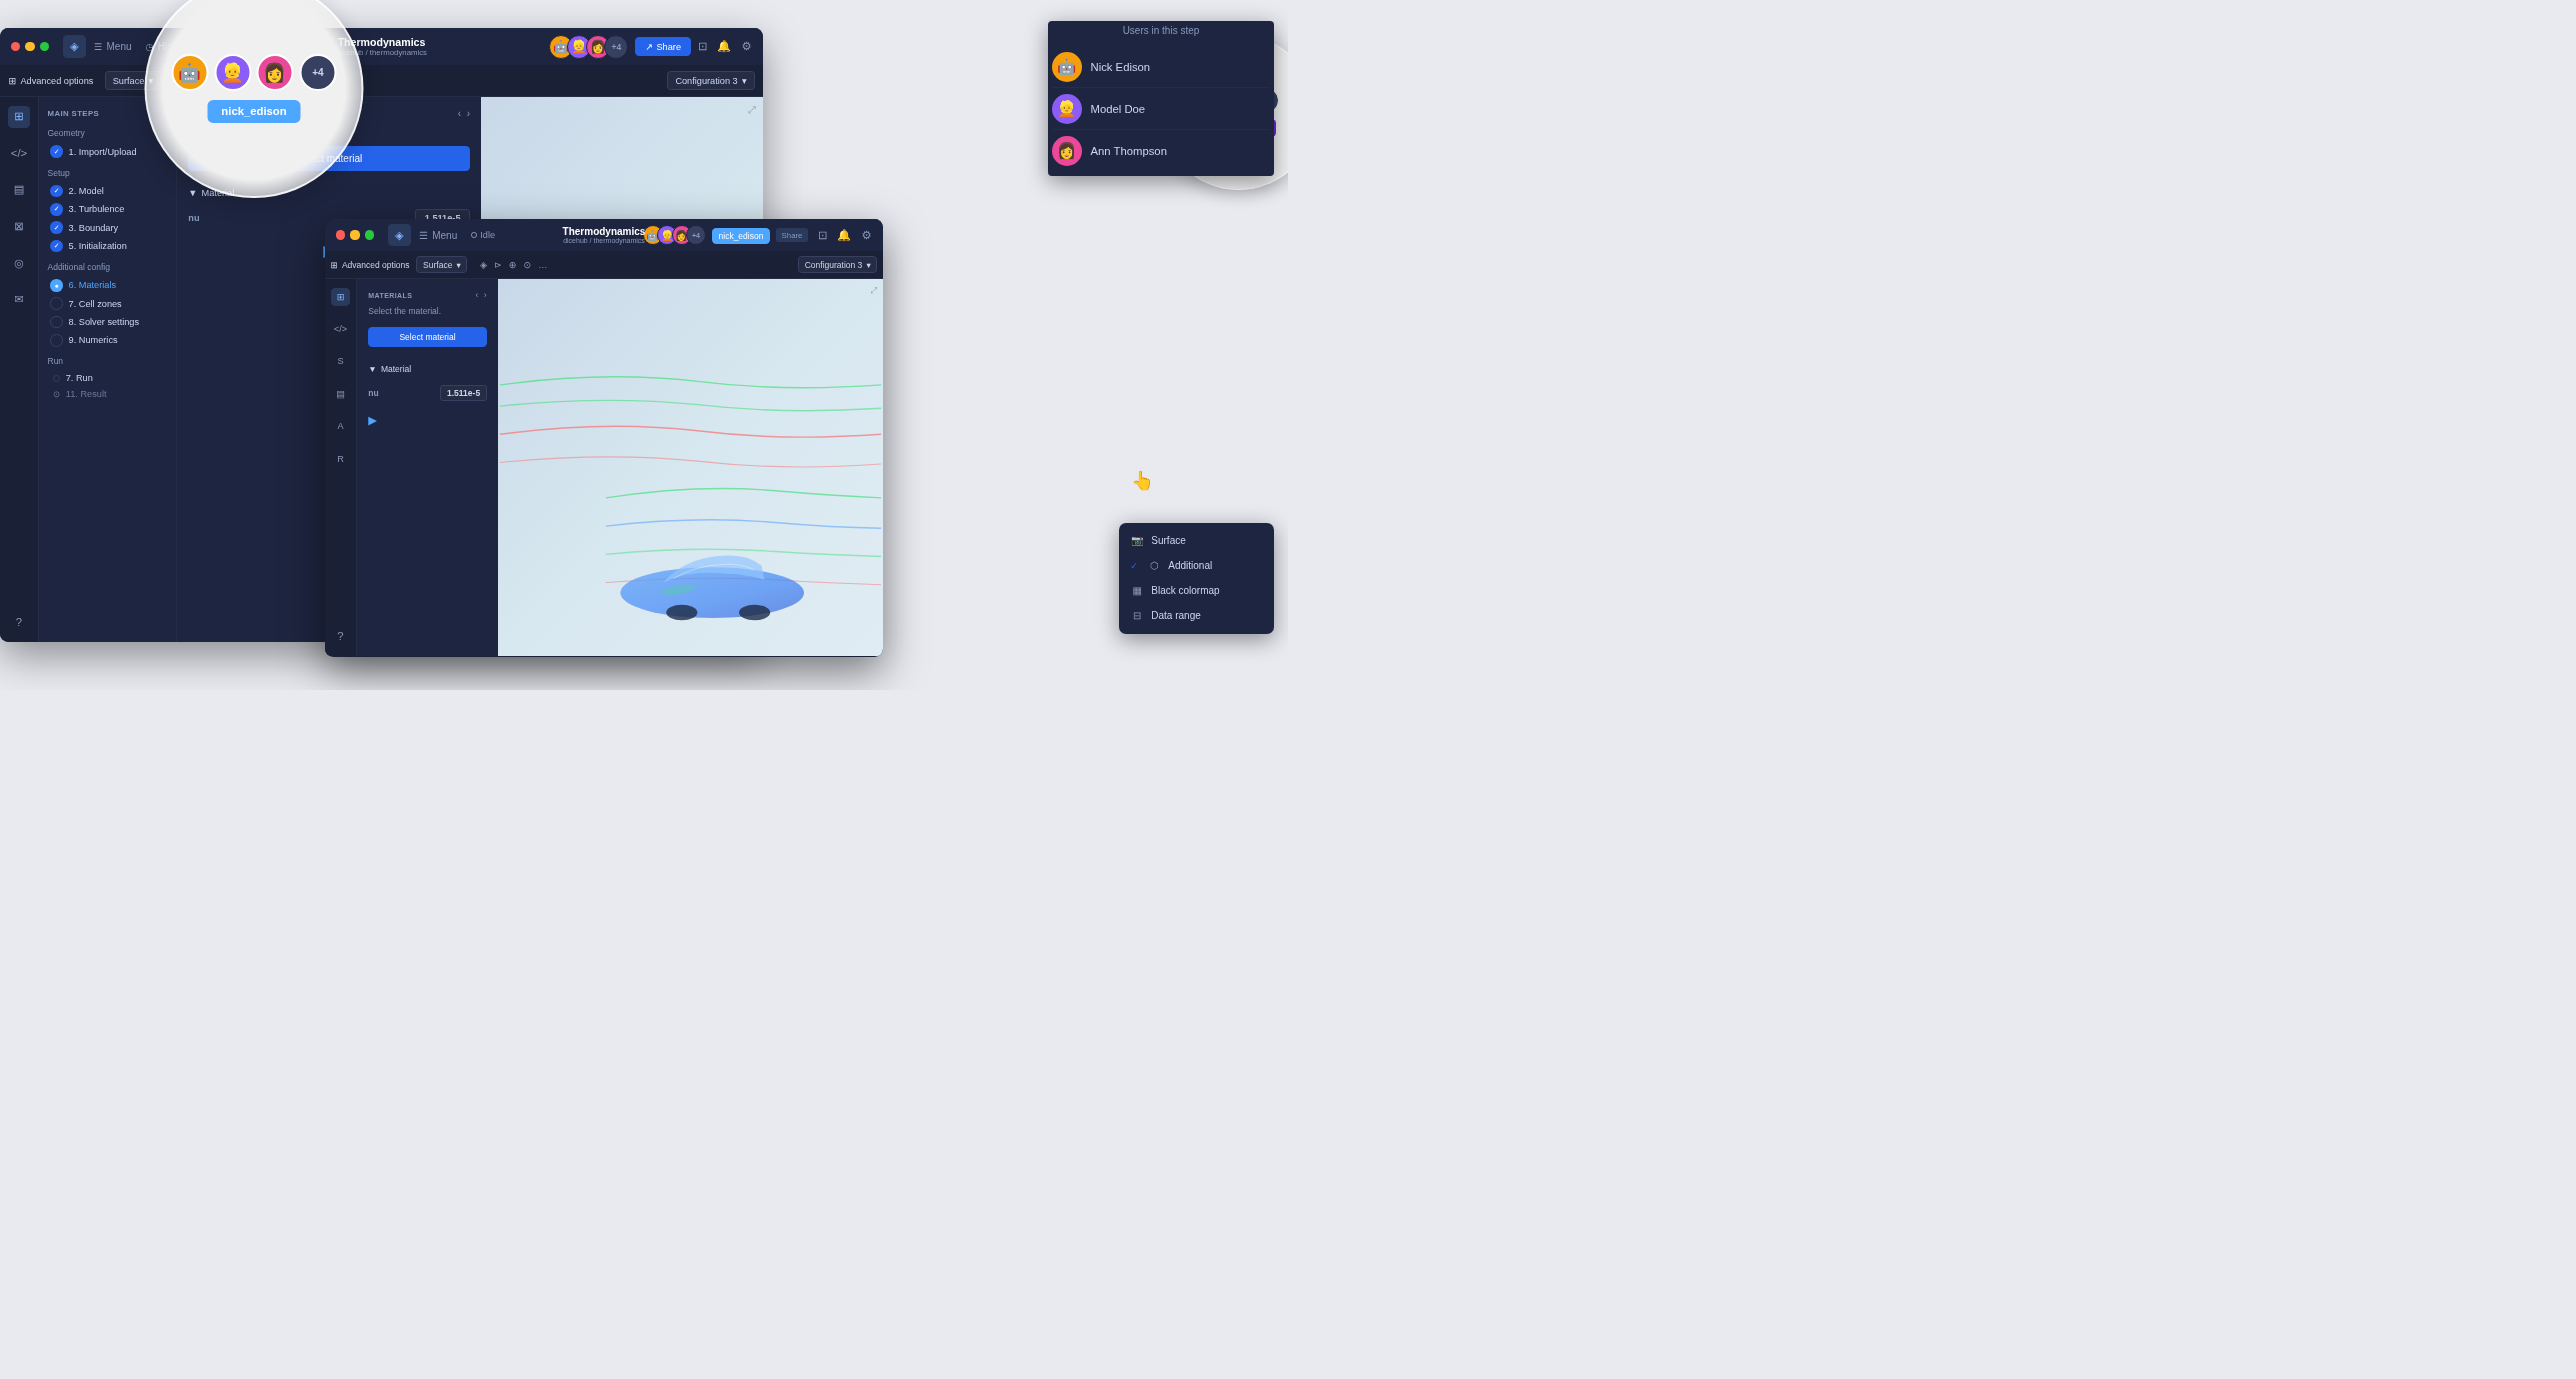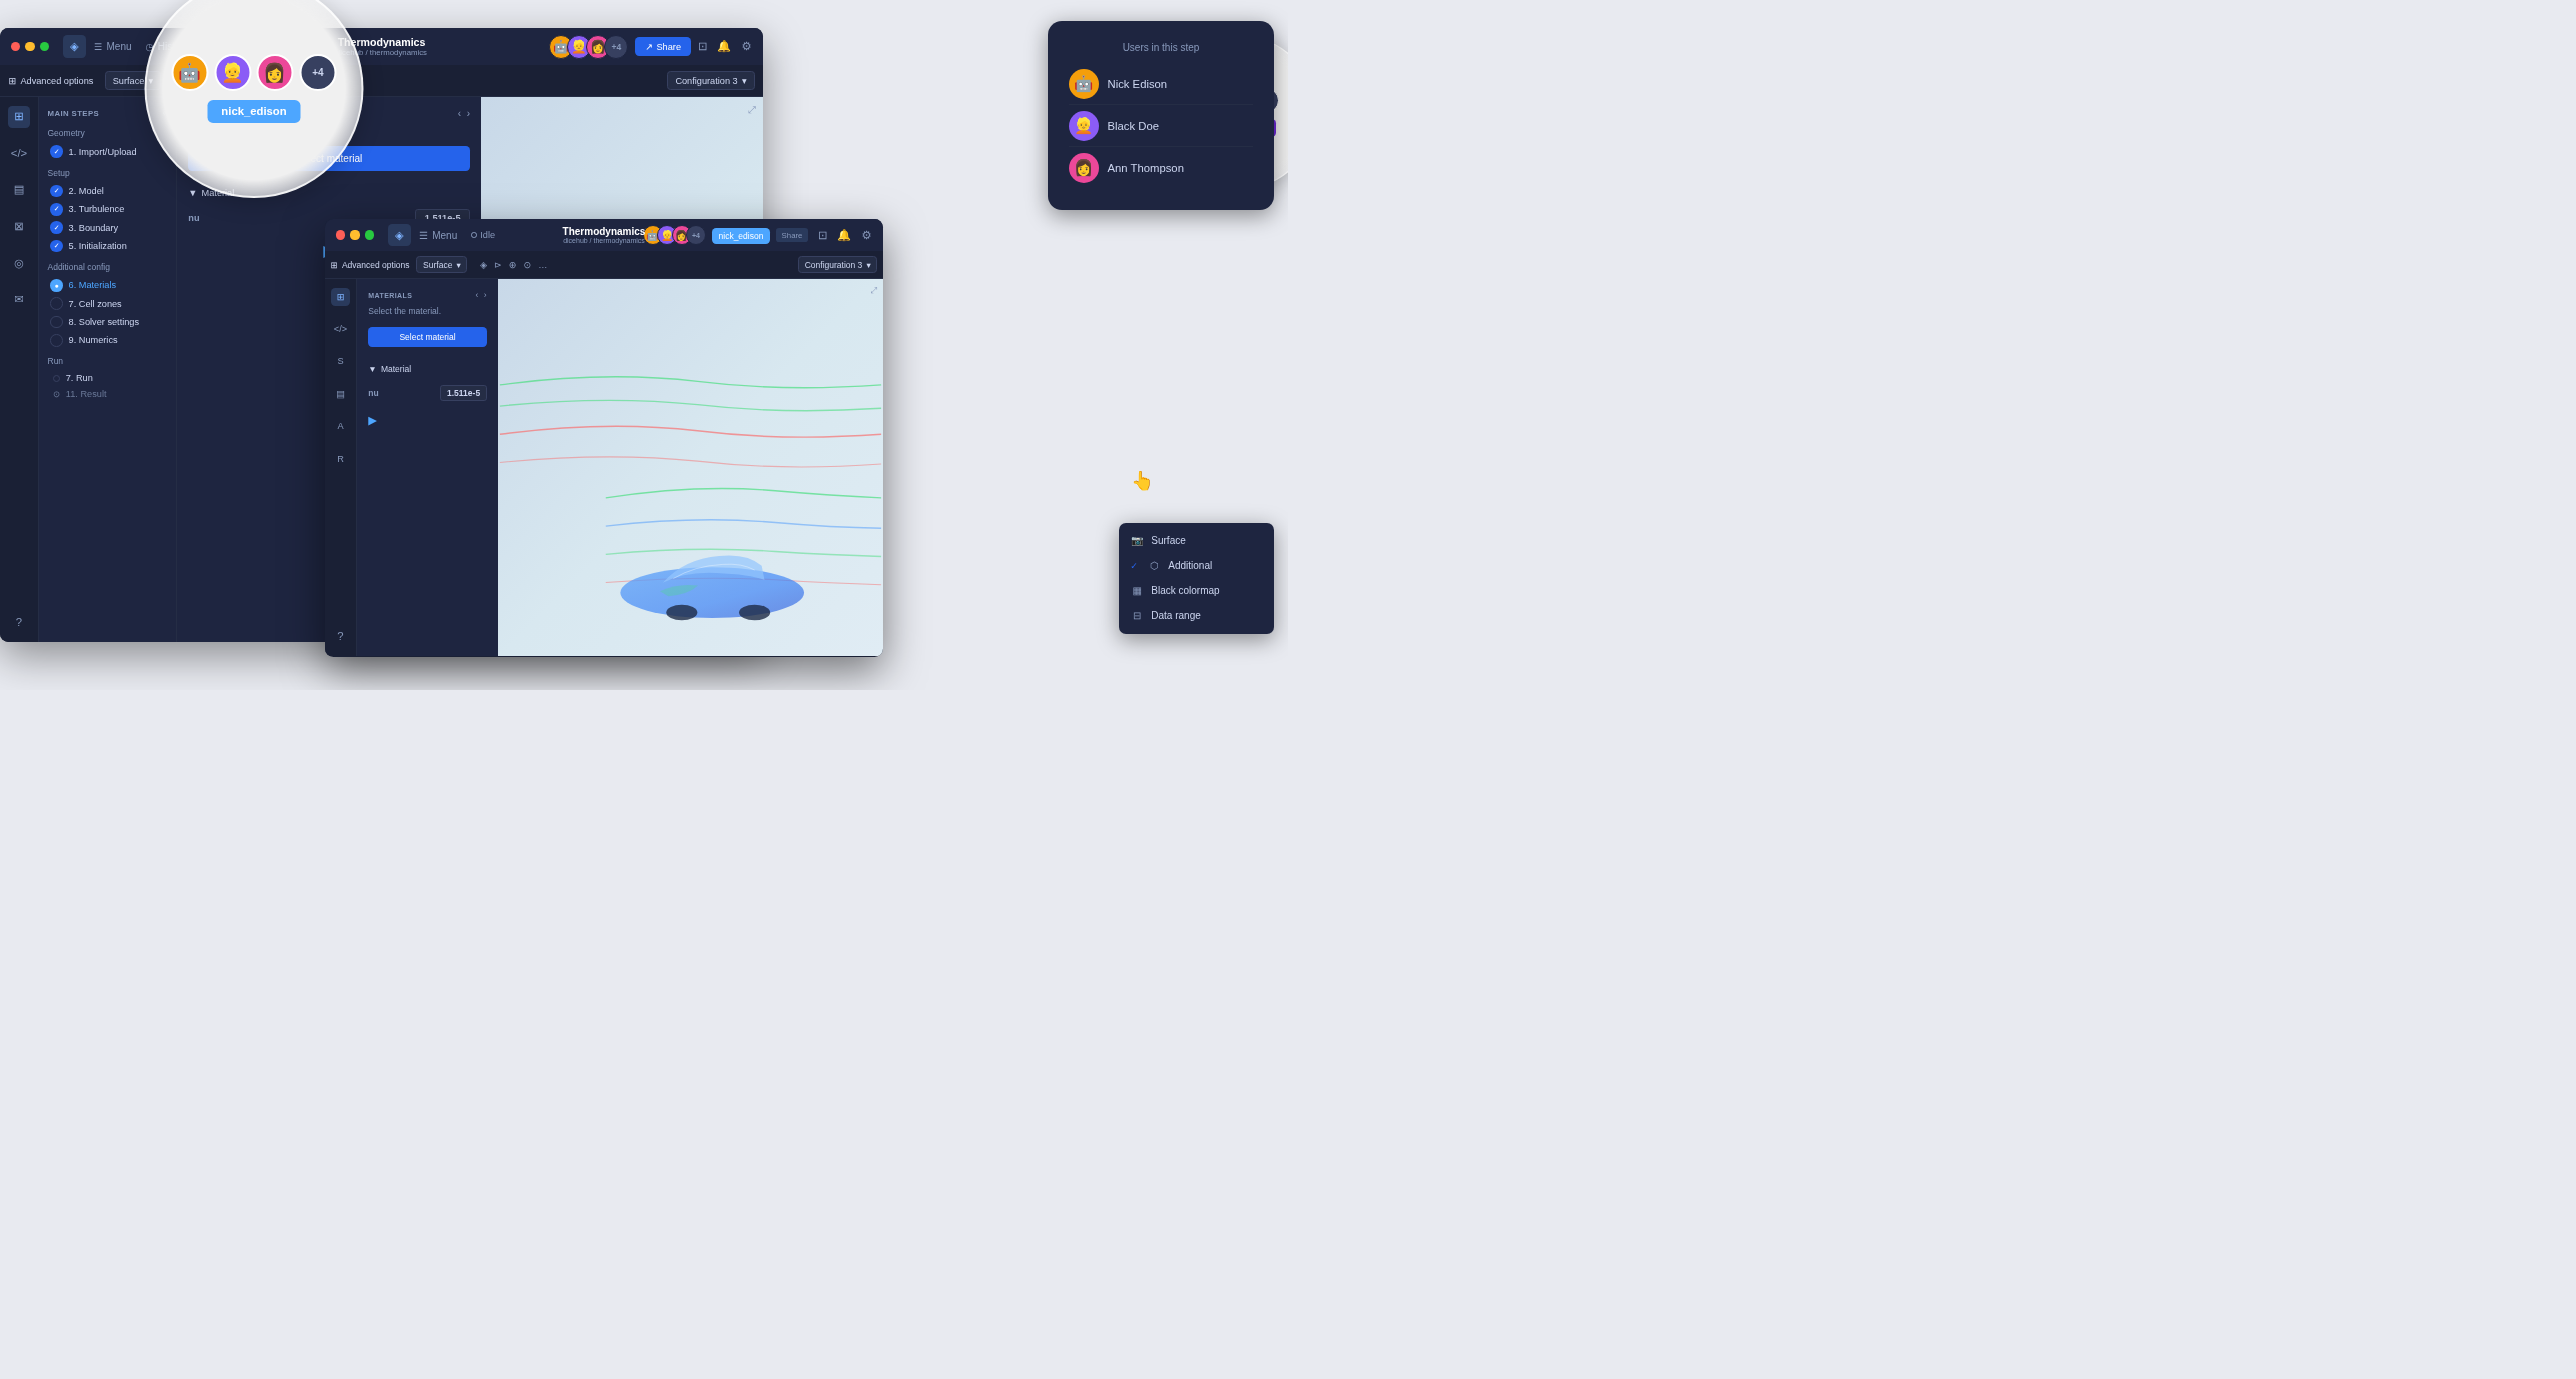--- a/index.html
+++ b/index.html
@@ -408,23 +408,23 @@
       font-size: 10px;
     }
 
     
     .users-panel {
       position: absolute;
       top: 21px;
       right: 14px;
       width: 226px;
       background: #1e2540;
-      border-radius: 14px;
+      border-radius: 4px;
       box-shadow: 0 5.6px 22.6px rgba(0,0,0,0.4);
-      padding: 21px;
+      padding: 4px;
       z-index: 20;
     }
 
     .users-panel-title {
       font-size: 10px;
       color: #8899bb;
       margin-bottom: 10px;
       text-align: center;
     }
 
@@ -897,21 +897,21 @@
 </div>
 
 <div class="users-panel">
   <div class="users-panel-title">Users in this step</div>
   <div class="user-row">
     <div class="user-avatar" style="background:#f59e0b;">🤖</div>
     <span class="user-name">Nick Edison</span>
   </div>
   <div class="user-row">
     <div class="user-avatar" style="background:#8b5cf6;">👱</div>
-    <span class="user-name">Black Doe</span>
+    <span class="user-name">Model Doe</span>
   </div>
   <div class="user-row">
     <div class="user-avatar" style="background:#ec4899;">👩</div>
     <span class="user-name">Ann Thompson</span>
   </div>
 </div>
 
 <div class="second-window">
 
   <div class="window-titlebar" style="height:32px;">

